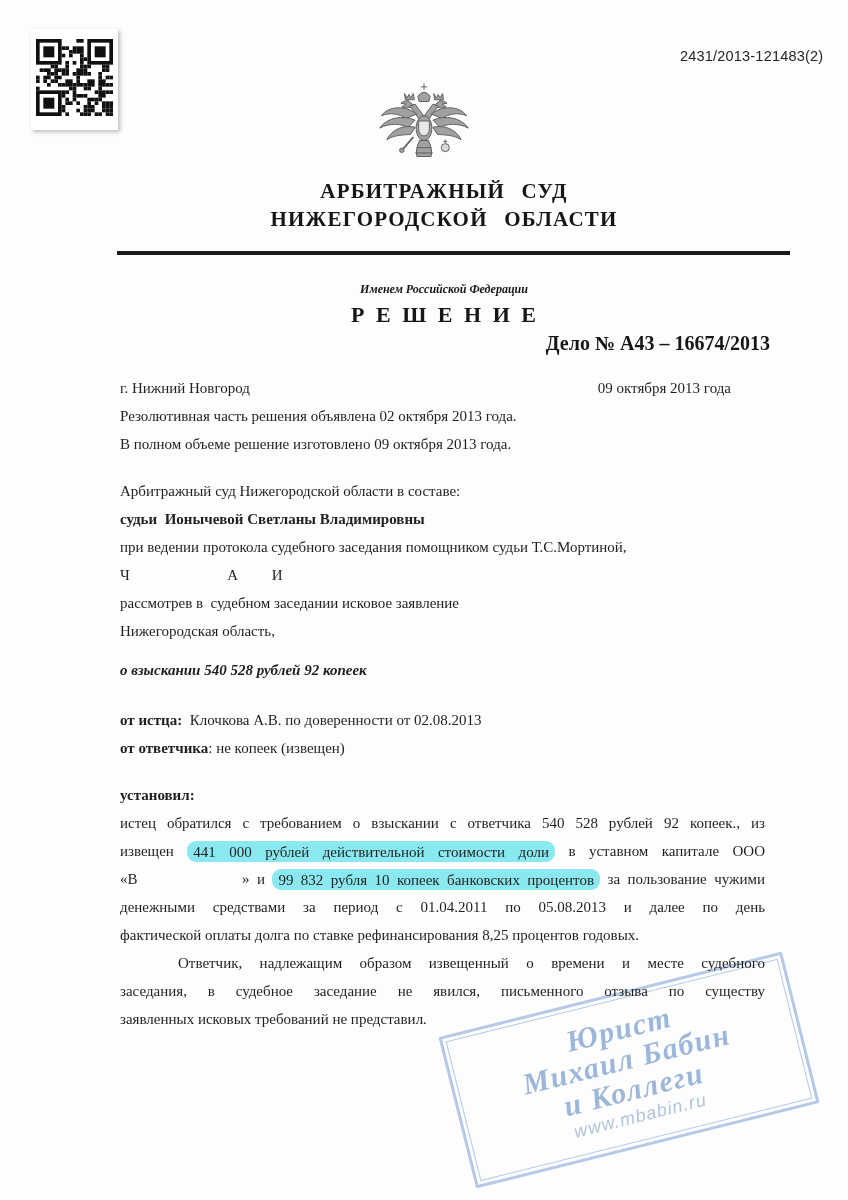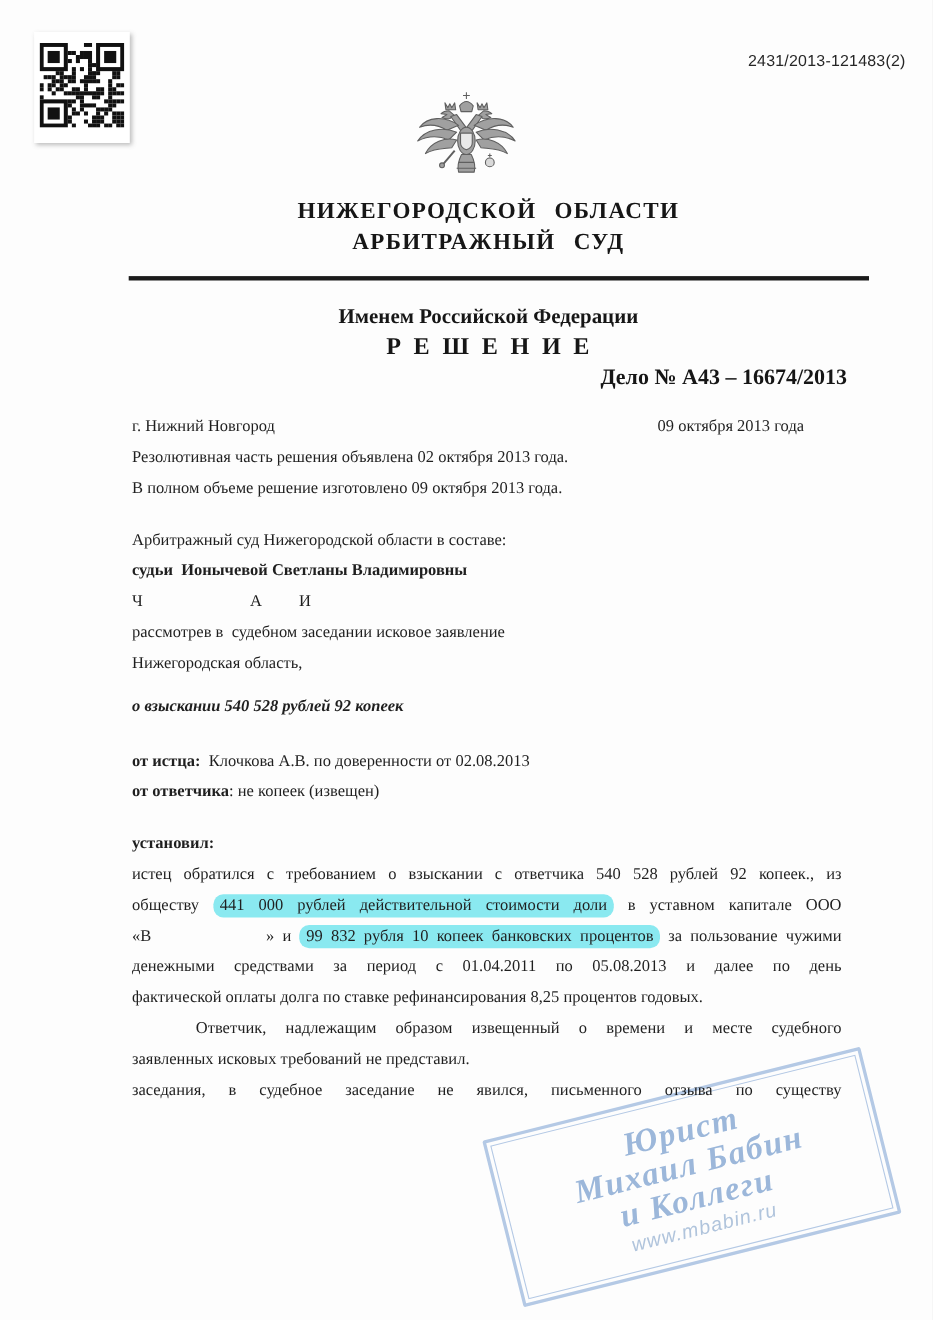--- a/index.html
+++ b/index.html
@@ -19,21 +19,21 @@
   
   .emblem { position:absolute; left:0; right:0; top:82px; display:flex; justify-content:center; }
   
   .court-name { position:absolute; left:118px; width:652px; top:177px; text-align:center;
                 font-weight:bold; font-size:21px; line-height:28px;
                 letter-spacing:1.2px; word-spacing:10px; color:#161616; }
   .rule { position:absolute; left:117px; top:251px; width:673px; height:3.5px; background:#1b1b1b; }
   
   .heading { position:absolute; left:118px; width:652px; top:276px; text-align:center;
              font-weight:bold; color:#161616; }
-  .heading .h1 { font-size:19px; line-height:26px; }
+  .heading .h1 { font-size:12px; line-height:26px;font-style:italic; }
   .heading .h2 { font-size:22px; line-height:26px; letter-spacing:1px; word-spacing:4px; }
   .heading .h3 { font-size:20px; line-height:30px;text-align:right; }
   
   .body { position:absolute; left:120px; top:374px; width:645px; }
   .line { min-height:28px; line-height:28px; font-size:15px;align-items:center; }
   .line.justify { text-align:justify; text-align-last:justify; }
   .line.pre { white-space:pre; }
   .line.indent { text-indent:58px; }
   .line.split { display:flex; justify-content:space-between; padding-right:34px; }
   .b  { font-weight:bold; }
@@ -241,60 +241,61 @@
         <path d="M52 74 h16 M50 80 h20" fill="none"></path>
         <path d="M48 62 L36 76" fill="none" stroke-width="2"></path>
         <circle cx="35" cy="77" r="2.5"></circle>
         <circle cx="84" cy="74" r="4.5" fill="#d9d9d9"></circle>
         <path d="M84 69 v-4 M82 67 h4" fill="none"></path>
       </g>
     </svg>
   </div>
 
   <div class="court-name">
+    <div>АРБИТРАЖНЫЙ СУД</div>
     <div>НИЖЕГОРОДСКОЙ ОБЛАСТИ</div>
-    <div>АРБИТРАЖНЫЙ СУД</div>
   </div>
 
   <div class="rule"></div>
 
   <div class="heading">
     <div class="h1">Именем Российской Федерации</div>
     <div class="h2">Р Е Ш Е Н И Е</div>
     <div class="h3">Дело № А43 – 16674/2013</div>
   </div>
 
   <div class="body">
       <div class="line split">
         <span>г. Нижний Новгород</span>
         <span>09 октября 2013 года</span>
       </div>
       <div class="line"><span>Резолютивная часть решения объявлена 02 октября 2013 года.</span></div>
       <div class="line"><span>В полном объеме решение изготовлено 09 октября 2013 года.</span></div>
       <div class="gap-md"></div>
       <div class="line"><span>Арбитражный суд Нижегородской области в составе:</span></div>
       <div class="line b"><span>судьи&nbsp; Ионычевой Светланы Владимировны</span></div>
+      <div class="line"><span>при ведении протокола судебного заседания помощником судьи Т.С.Мортиной,</span></div>
       <div class="line pre"><span>Ч                          А         И</span></div>
       <div class="line"><span>рассмотрев в&nbsp; судебном заседании исковое заявление</span></div>
       <div class="line"><span>Нижегородская область,</span></div>
       <div class="gap-sm"></div>
       <div class="line b i"><span>о взыскании 540 528 рублей 92 копеек</span></div>
       <div class="gap-lg"></div>
       <div class="line"><span class="b">от истца:</span><span>&nbsp; Клочкова А.В. по доверенности от 02.08.2013</span></div>
       <div class="line"><span class="b">от ответчика</span><span>: не копеек (извещен)</span></div>
       <div class="gap-md"></div>
       <div class="line b"><span>установил:</span></div>
       <div class="line justify"><span>истец обратился с требованием о взыскании с ответчика 540 528 рублей 92 копеек., из</span></div>
-      <div class="line justify"><span>обществу </span><span class="hl">441 000 рублей действительной стоимости доли</span><span> в уставном капитале ООО</span></div>
+      <div class="line justify"><span>извещен </span><span class="hl">441 000 рублей действительной стоимости доли</span><span> в уставном капитале ООО</span></div>
       <div class="line justify"><span>«В&nbsp;&nbsp;&nbsp;&nbsp;&nbsp;&nbsp;&nbsp;&nbsp;&nbsp;&nbsp;&nbsp;&nbsp;&nbsp;&nbsp;» и </span><span class="hl">99 832 рубля 10 копеек банковских процентов</span><span> за пользование чужими</span></div>
       <div class="line justify"><span>денежными средствами за период с 01.04.2011 по 05.08.2013 и далее по день</span></div>
       <div class="line"><span>фактической оплаты долга по ставке рефинансирования 8,25 процентов годовых.</span></div>
       <div class="line justify indent"><span>Ответчик, надлежащим образом извещенный о времени и месте судебного</span></div>
+      <div class="line justify"><span>заседания, в судебное заседание не явился, письменного отзыва по существу</span></div>
       <div class="line"><span>заявленных исковых требований не представил.</span></div>
-      <div class="line justify"><span>заседания, в судебное заседание не явился, письменного отзыва по существу</span></div>
     </div>
 
   <div class="stamp">
     <div class="stamp-inner">
       <div class="t">Юрист</div>
       <div class="t">Михаил Бабин</div>
       <div class="t">и Коллеги</div>
       <div class="url">www.mbabin.ru</div>
     </div>
   </div>

